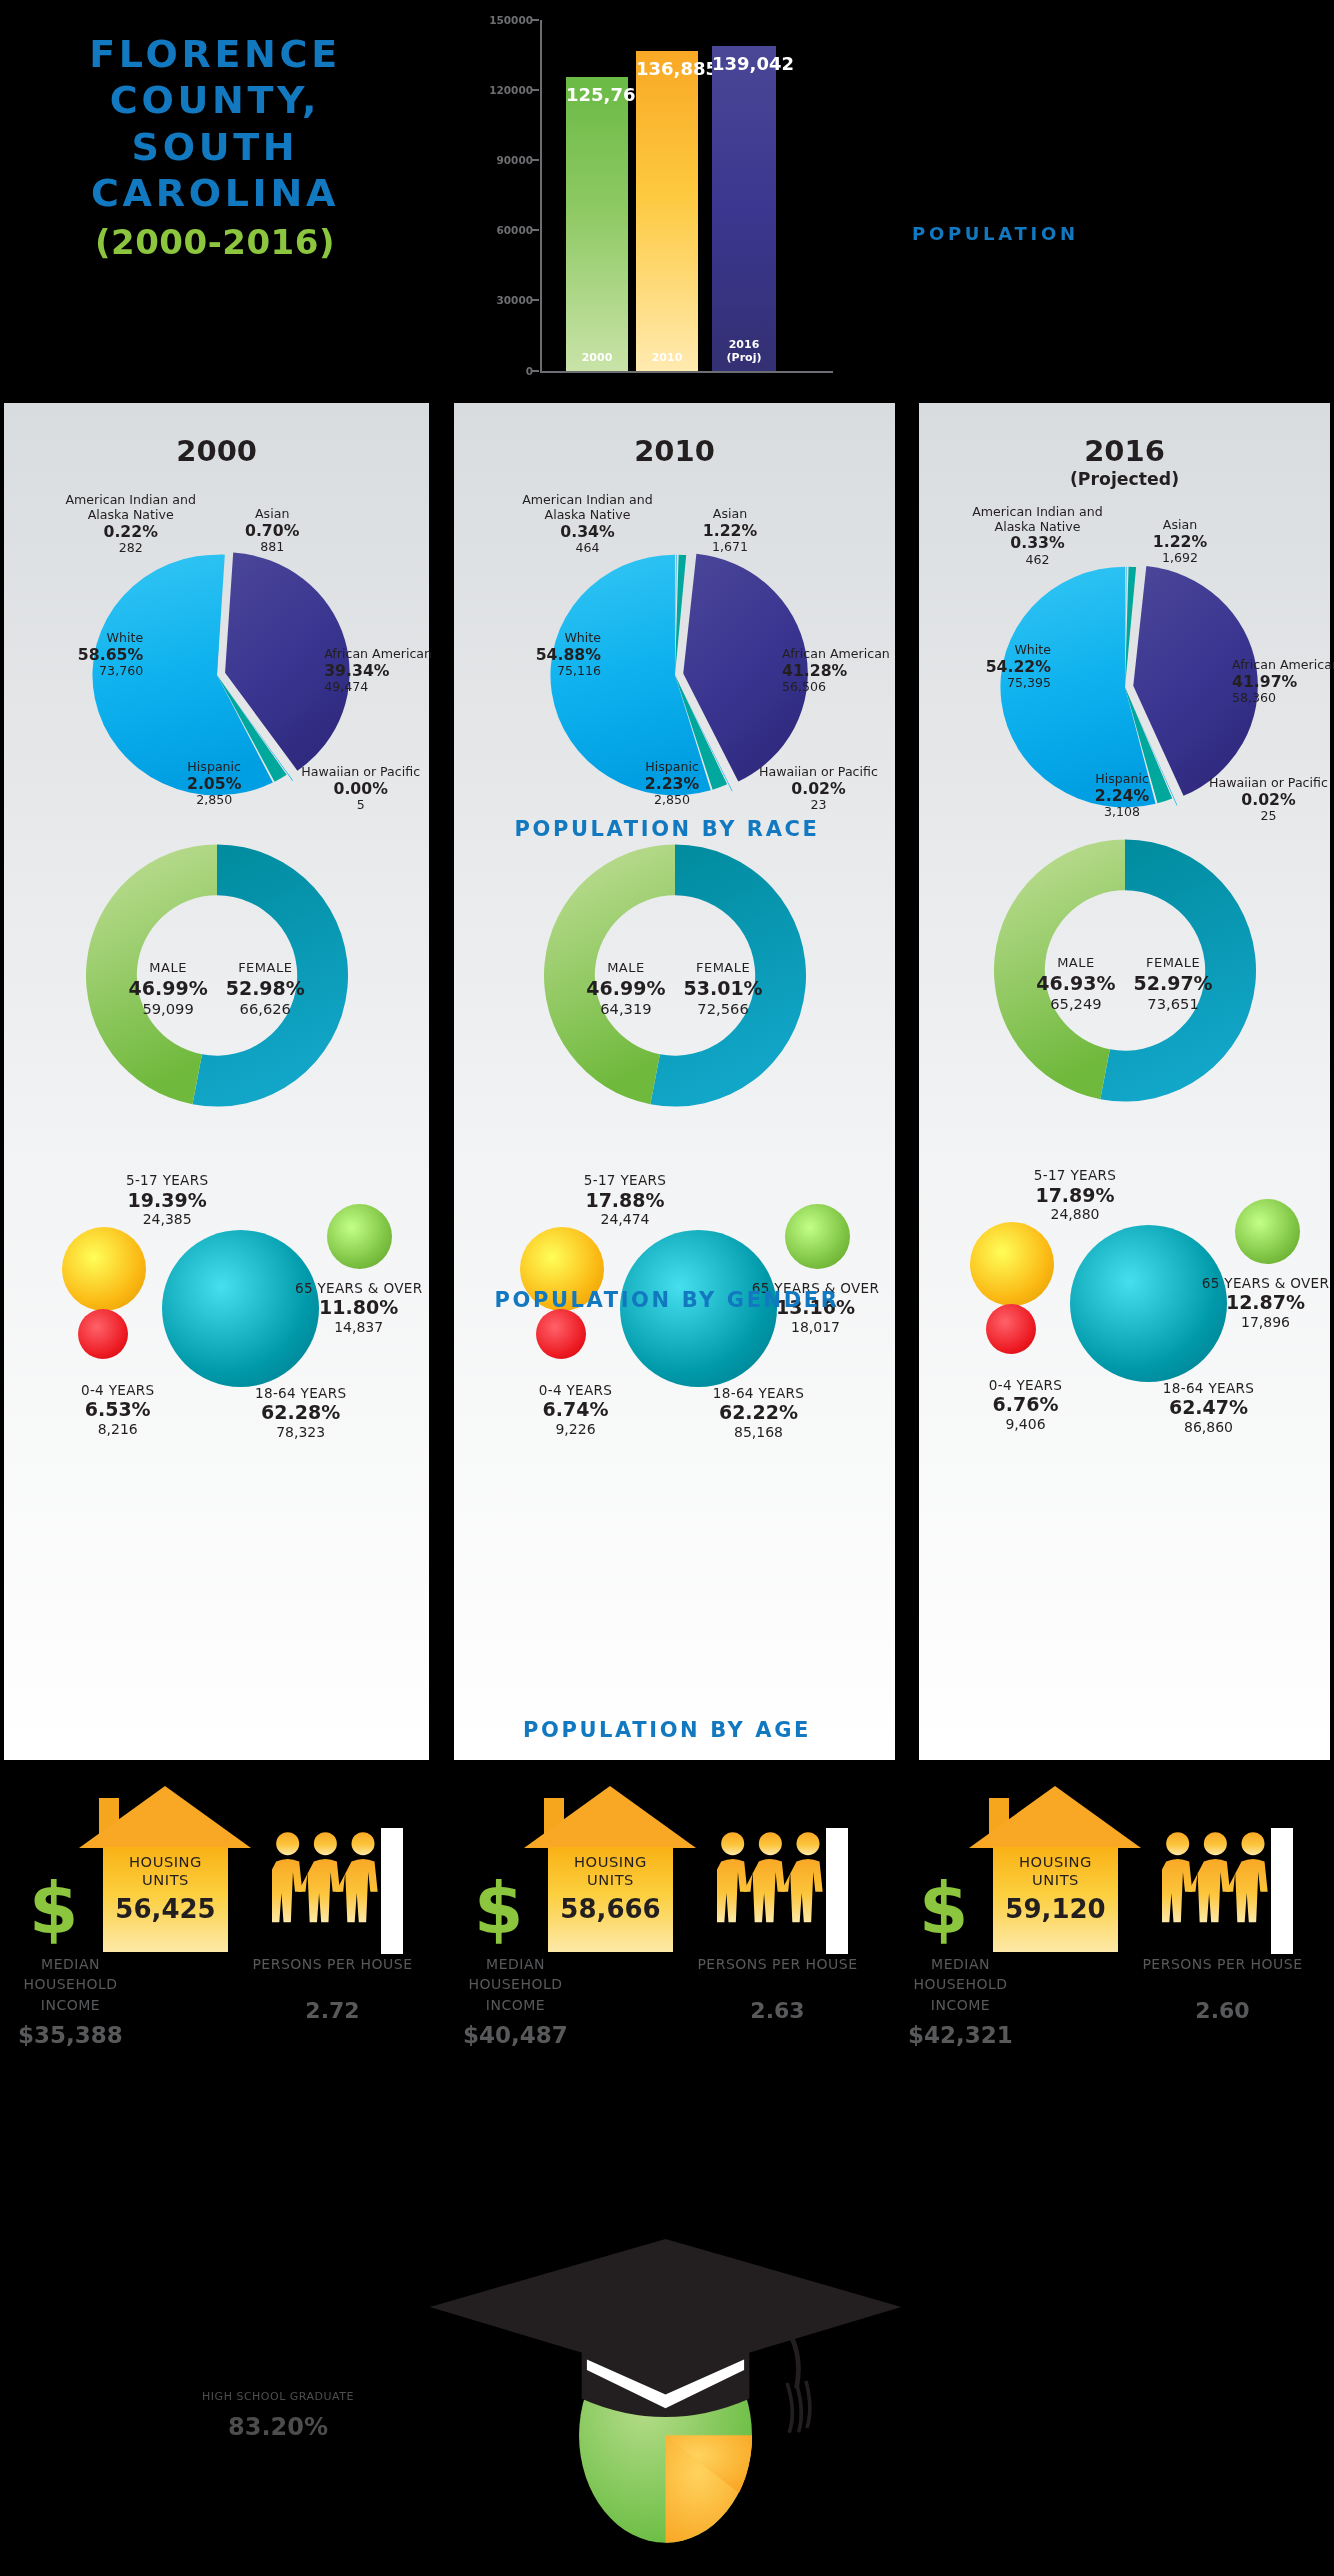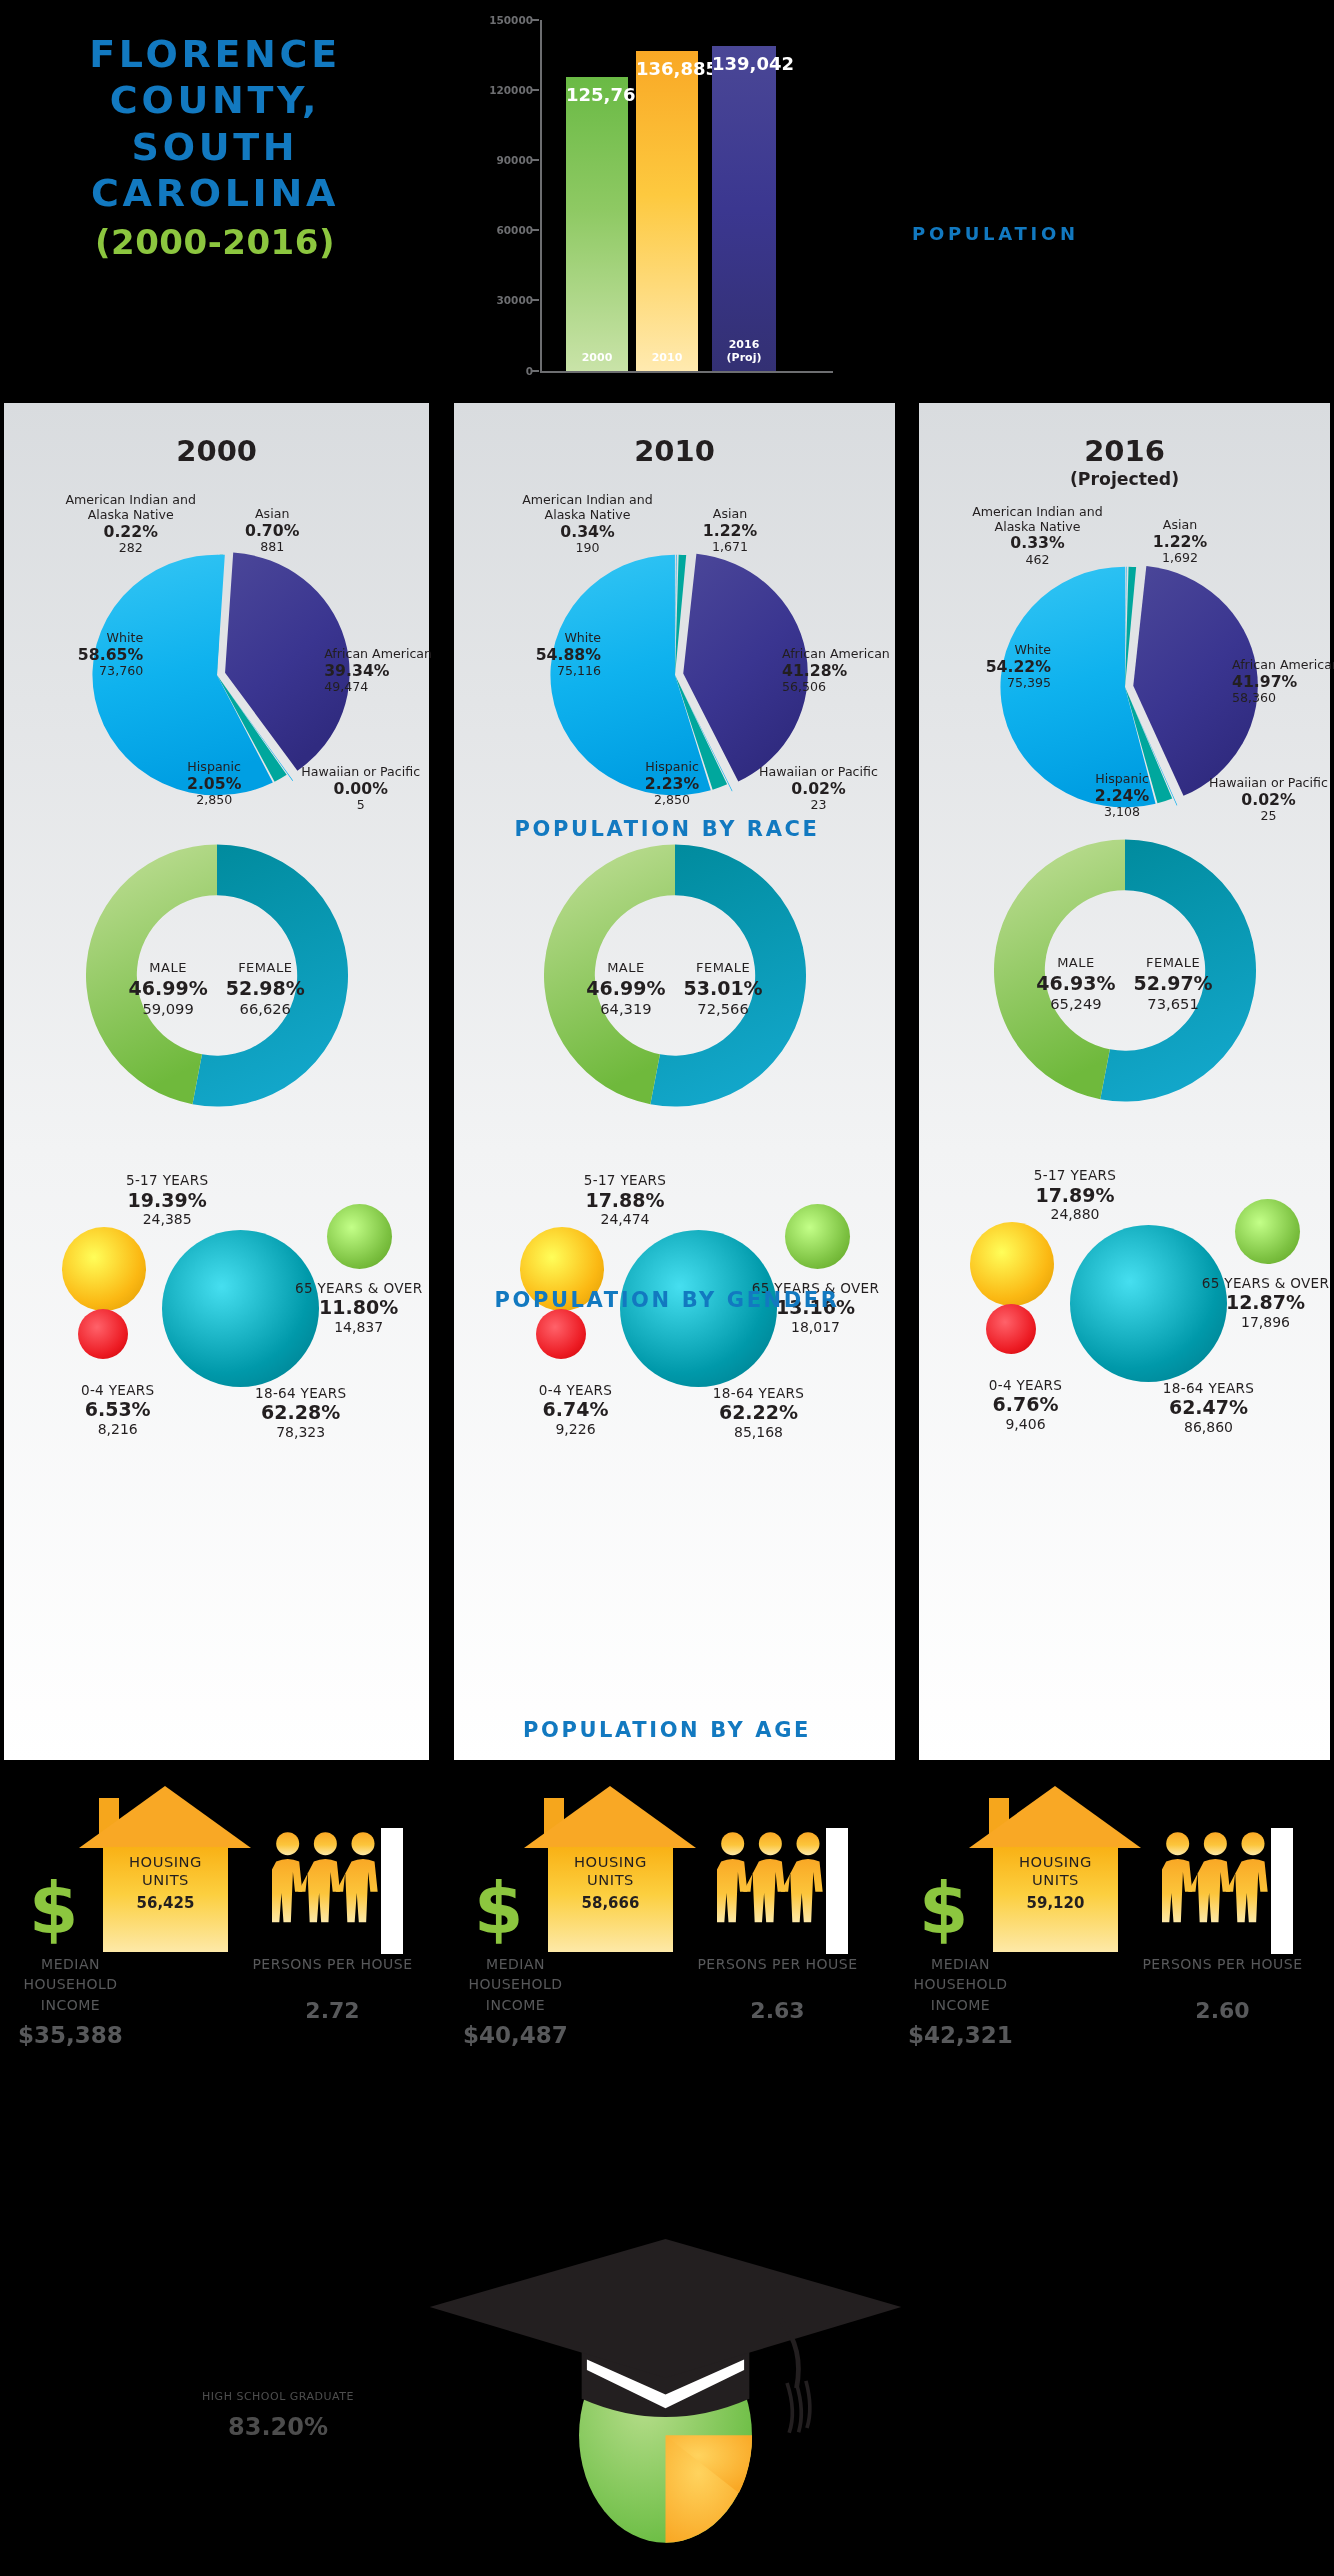--- a/index.html
+++ b/index.html
@@ -163,21 +163,21 @@
   }
   .house-body {
     position:absolute; left:24px; top:61px; width:125px; height:105px;
     background: linear-gradient(180deg,#f9b115 0%, #fccf3f 45%, #fde9a8 100%);
   }
   .house-txt {
     position:absolute; left:24px; top:67px; width:125px; text-align:center;
     font-family:"DejaVu Sans",sans-serif; color:#231f20;
   }
   .house-txt .ht { font-size:14.7px; line-height:1.25; letter-spacing:0.5px; }
-  .house-txt .hv { font-size:15px; font-weight:bold; margin-top:4.2px; }
+  .house-txt .hv { font-size:26px; font-weight:bold; margin-top:4.2px; }
 
   .dollar {
     position:absolute; left:29px; top:113px;
     font-family:"DejaVu Sans",sans-serif; font-weight:bold; font-size:71px;
     color:#8cc63f; line-height:1;
   }
   .inc-lbl {
     position:absolute; left:0px; top:194px; width:141px; text-align:center;
     font-family:"DejaVu Sans",sans-serif; font-size:14px; color:#58595b; line-height:1.45; letter-spacing:0.5px;
   }
@@ -378,21 +378,21 @@
           <path d="M 300 300 L 301.8692284115133 70.00709374169838 A 238 230 0 0 1 303.2150081356731 70.02098591417382 Z" fill="#29abe2"></path>
           <path d="M 300 300 L 306.9526119304231 70.09815955683962 A 238 230 0 0 1 321.4298995091441 70.93425868340256 Z" fill="#00a79d"></path>
           <path d="M 315.7530293524673 297.19963105639556 L 340.9034415064484 68.48744074821332 A 238 230 0 0 1 420.92831627258965 503.5229545649627 Z" fill="url(#aaGrad1)"></path>
           <path d="M 306.88212776017417 314.44424859563975 L 408.6909305667652 522.3386099748425 A 238 230 0 0 1 409.815924174935 521.8206112266797 Z" fill="#00aeef"></path>
           <path d="M 300 300 L 399.55047308976805 508.9132462437834 A 238 230 0 0 1 371.95611506856153 519.2362810398826 Z" fill="#00a79d"></path>
           <path d="M 300 300 L 368.3838463162225 520.3014807583254 A 238 230 0 1 1 299.8753834971016 70.00003152790222 Z" fill="url(#whiteGrad1)"></path>
         </svg>
         <div class="lbl" style="left: 63px; top: 25px; width: 141px; text-align: center;">
           <span class="nm">American Indian and Alaska Native</span>
           <span class="pct">0.34%</span>
-          <span class="cnt">190</span>
+          <span class="cnt">464</span>
         </div>
         <div class="lbl" style="left: 226px; top: 39px; width: 100px; text-align: center;">
           <span class="nm">Asian</span>
           <span class="pct">1.22%</span>
           <span class="cnt">1,671</span>
         </div>
         <div class="lbl" style="left: 328px; top: 179px; width: 126px; text-align: left;">
           <span class="nm">African American</span>
           <span class="pct">41.28%</span>
           <span class="cnt">56,506</span>

